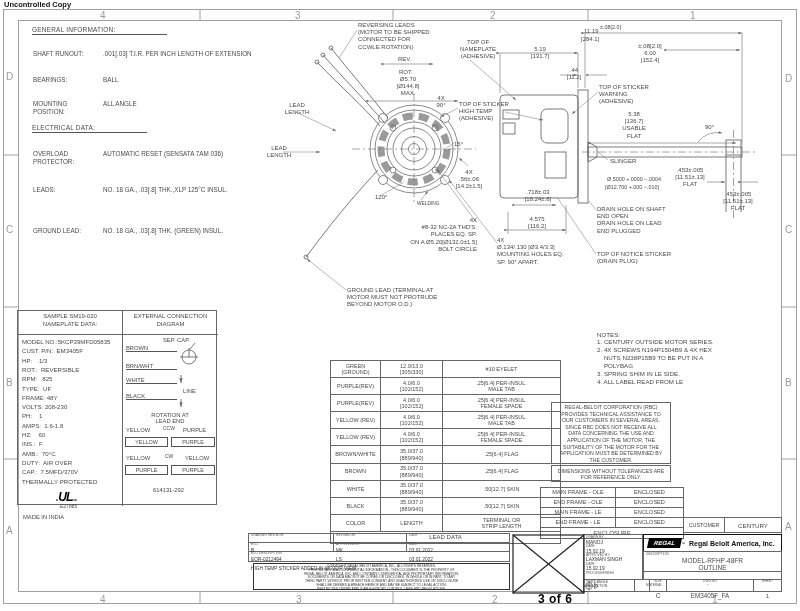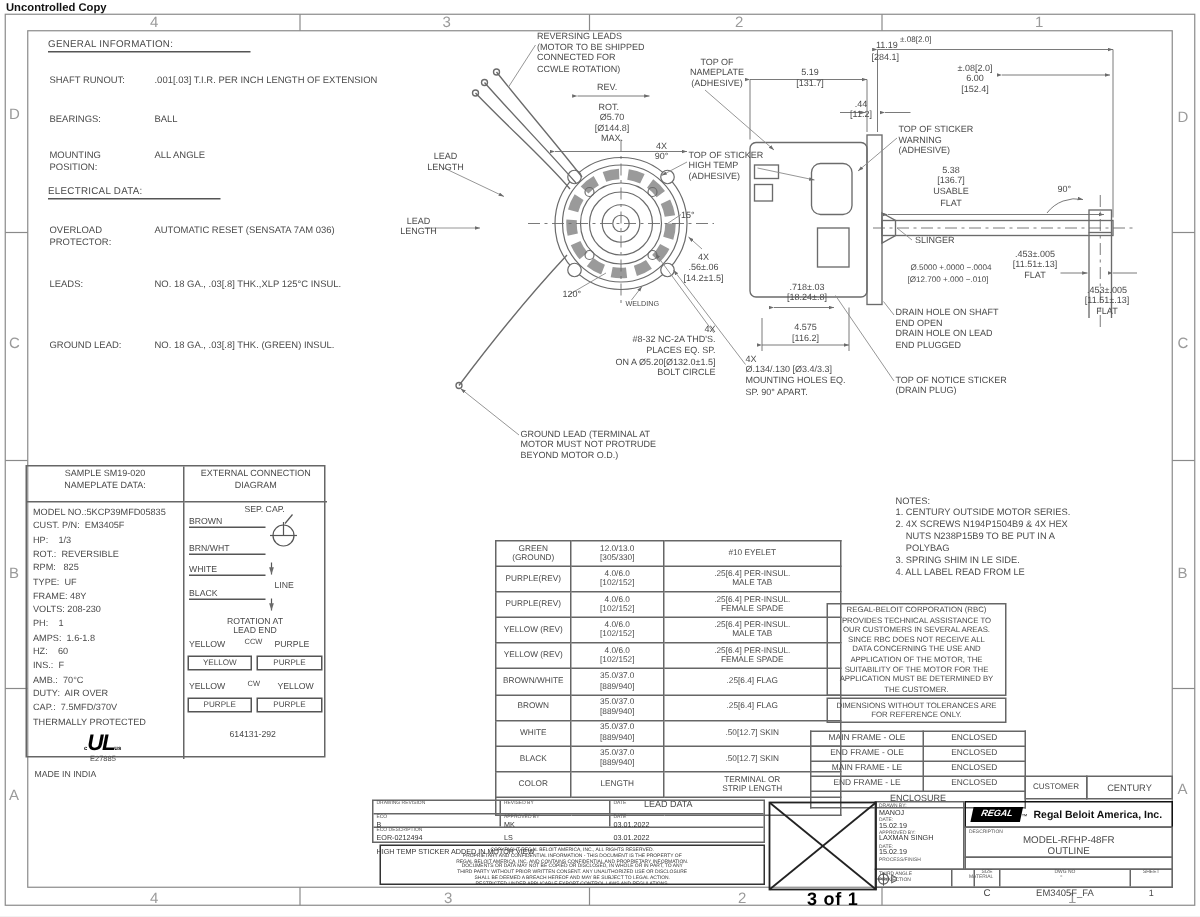--- a/index.html
+++ b/index.html
@@ -23,21 +23,21 @@
         text-align:center;height:10px;line-height:9px;}
   .ctext{position:absolute;font-size:5.8px;white-space:pre;}
   table{border-collapse:collapse;table-layout:fixed;}
   .lt td{border:.8px solid #666;font-size:5.5px;text-align:center;vertical-align:middle;
          line-height:1.15;white-space:pre;padding:0;}
   .micro-label{font-size:3.3px;color:#555;display:block;line-height:1.1;}
   .micro-val{font-size:4.8px;color:#333;display:block;line-height:1.1;}
   .fineprint div{font-size:3.3px;line-height:1.16;text-align:center;color:#333;}
   .enc td{border:.8px solid #666;font-size:5.6px;text-align:center;padding:0;line-height:1;}
   .pagemark{font-size:12px;font-weight:800;color:#000;letter-spacing:.5px;}
-  .ul-mark{font-weight:800;font-style:italic;color:#000;font-size:15px;letter-spacing:-1px;}
+  .ul-mark{font-weight:800;font-style:italic;color:#000;font-size:12px;letter-spacing:-1px;}
   .ul-small{font-size:4px;font-weight:700;color:#000;}
   .regal-badge{display:inline-block;background:#000;color:#fff;font-weight:bold;font-style:italic;
      font-size:6px;padding:1px 6px;transform:skewX(-12deg);line-height:8px;}
   .logo-text{font-size:7px;font-weight:bold;color:#111;}
 </style>
 </head>
 <body>
 
 <div class="sheet">
 
@@ -505,21 +505,21 @@
   <div class="abs" style="left:512px;top:534px;">
     <svg width="73" height="60">
       <g stroke="#222" fill="none" stroke-width="1.2">
         <rect x="1" y="1" width="71" height="58"></rect>
         <line x1="1" y1="1" x2="72" y2="59"></line>
         <line x1="72" y1="1" x2="1" y2="59"></line>
       </g>
     </svg>
   </div>
 
-  <div class="abs pagemark" style="left:538px;top:592px;">3 of 1</div>
+  <div class="abs pagemark" style="left:538px;top:592px;">3 of 6</div>
 
   <div id="anns">
       <div class="ann" style="left: 358px; top: 22px;">REVERSING LEADS
 (MOTOR TO BE SHIPPED
 CONNECTED FOR
 CCWLE ROTATION)</div>
       <div class="ann" style="left: 398px; top: 56px;">REV.</div>
       <div class="ann" style="left: 399px; top: 69px;">ROT.</div>
       <div class="ann ta-c" style="left: 408px; top: 76px;">Ø5.70
 [Ø144.8]

